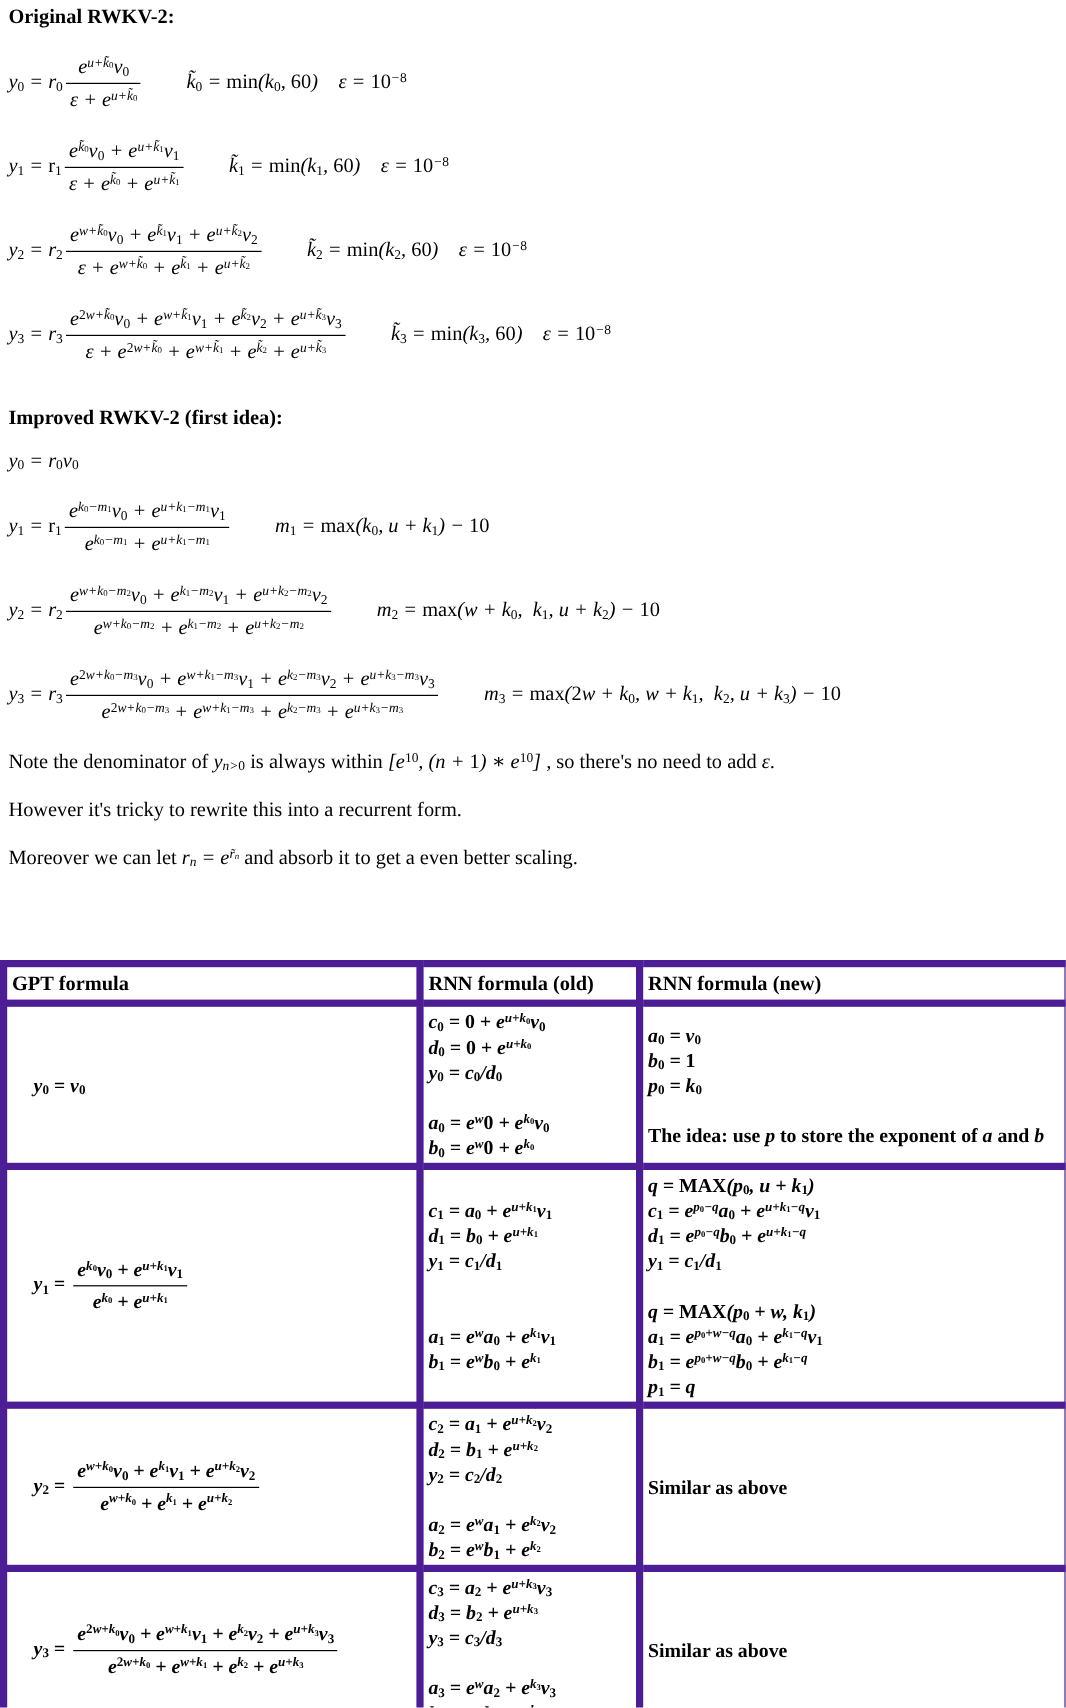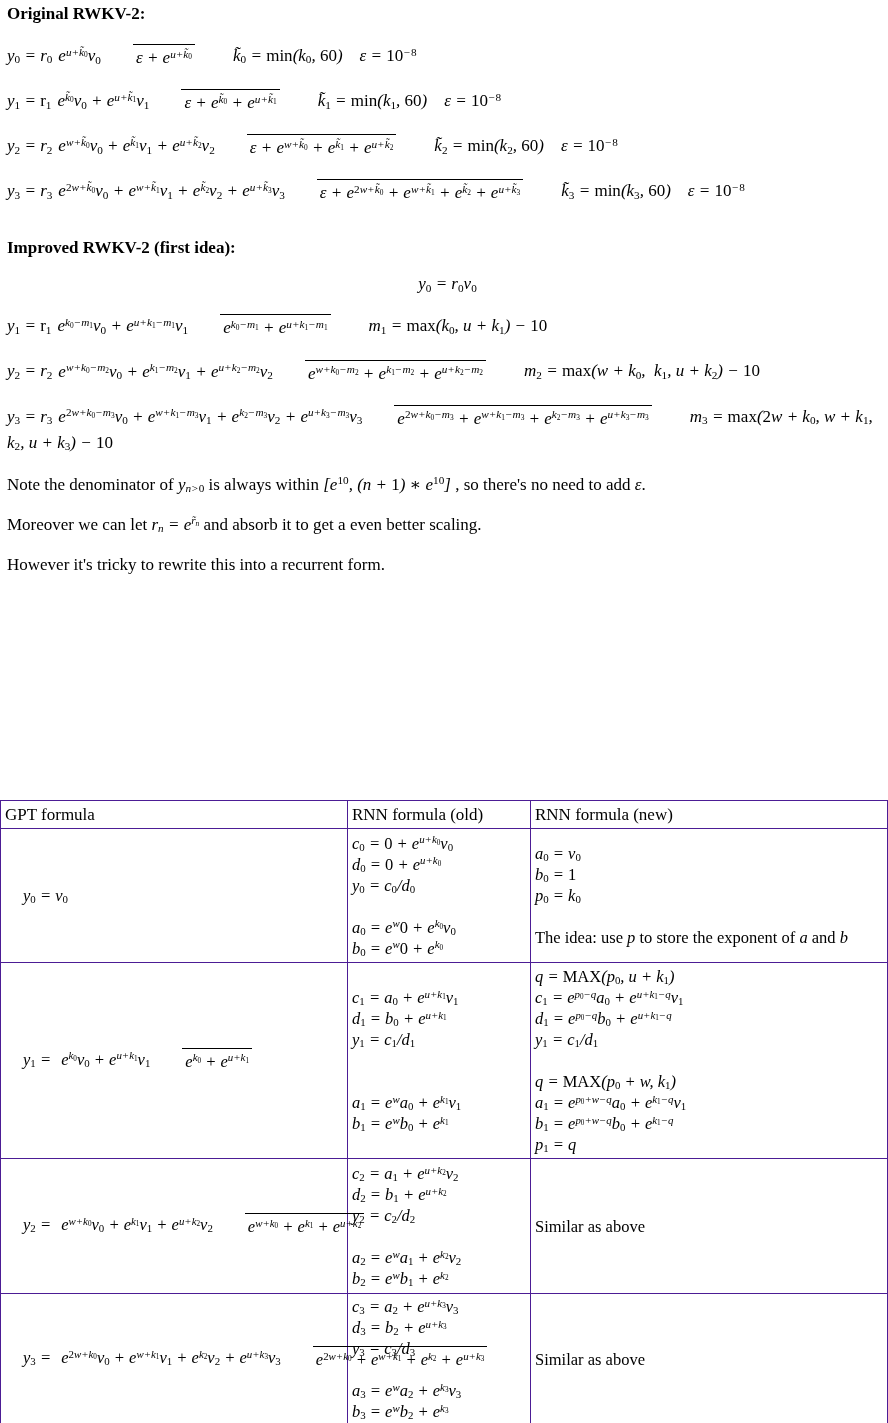--- a/index.html
+++ b/index.html
@@ -10,31 +10,31 @@
     font-size:17px;
   }
   .topblock { height:800px; padding:3px 0 0 7px; box-sizing:border-box; }
   .section-title { margin:0; font-size:17px; font-weight:bold; line-height:22px; }
   .mt { margin-top:32px; }
   .math { font-style:italic; }
   .up { font-style:normal; }
   sup, sub { font-size:66%; line-height:0; position:relative; vertical-align:baseline; }
   sup { top:-0.48em; }
   sub { top:0.22em; }
-  .frac { display:inline-flex; flex-direction:row; vertical-align:middle; text-align:center; margin:0 4px 0 3px; }
+  .frac { display:inline-flex; flex-direction:column; vertical-align:middle; text-align:center; margin:0 4px 0 3px; }
   .fnum { display:block; line-height:24px; padding:0 3px 1px; }
-  .fden { display:block; line-height:24px; border-top:1px solid #000; padding:1px 3px 0;margin-left:29px; }
+  .fden { display:block; line-height:24px; border-top:1px solid #000; padding:1px 3px 0; }
   .eq { margin:19px 0; line-height:24px; }
-  .eq-simple { margin:14px 0 0 0; line-height:22px;text-align:center; }
+  .eq-simple { margin:14px 0 0 0; line-height:22px; }
   .para { margin:18px 0; line-height:22px; }
 
   table.cmp { border-collapse:collapse; width:887px; table-layout:fixed; }
   .cmp th, .cmp td {
-    border:1px solid #4c1d95; padding:2px 4px;
-    vertical-align:middle; text-align:left; font-weight:normal;
+    border:6px solid #4c1d95; padding:2px 4px;
+    vertical-align:middle; text-align:left; font-weight:bold;
   }
   .cmp th { height:23px; line-height:20px; font-size:17px; }
   .cmp td { font-size:16.5px; }
   .cmp td.gptcol { padding-left:22px; }
   tr.hrow  { height:25px; }
   tr.r0 { height:134px; }
   tr.r1 { height:196px; }
   tr.r2 { height:135px; }
   tr.r3 { height:126px; }
   .mline { line-height:21px; white-space:nowrap; }
@@ -71,22 +71,22 @@
   <div class="eq math">y<sub><span class="up">2</span></sub> = r<sub><span class="up">2</span></sub><span class="frac">
         <span class="fnum">e<sup>w+k<sub><span class="up">0</span></sub>−m<sub><span class="up">2</span></sub></sup>v<sub><span class="up">0</span></sub> + e<sup>k<sub><span class="up">1</span></sub>−m<sub><span class="up">2</span></sub></sup>v<sub><span class="up">1</span></sub> + e<sup>u+k<sub><span class="up">2</span></sub>−m<sub><span class="up">2</span></sub></sup>v<sub><span class="up">2</span></sub></span>
         <span class="fden">e<sup>w+k<sub><span class="up">0</span></sub>−m<sub><span class="up">2</span></sub></sup> + e<sup>k<sub><span class="up">1</span></sub>−m<sub><span class="up">2</span></sub></sup> + e<sup>u+k<sub><span class="up">2</span></sub>−m<sub><span class="up">2</span></sub></sup></span>
       </span>  m<sub><span class="up">2</span></sub> = <span class="up">max</span>(w + k<sub><span class="up">0</span></sub>, k<sub><span class="up">1</span></sub>, u + k<sub><span class="up">2</span></sub>) − <span class="up">10</span></div>
   <div class="eq math">y<sub><span class="up">3</span></sub> = r<sub><span class="up">3</span></sub><span class="frac">
         <span class="fnum">e<sup><span class="up">2</span>w+k<sub><span class="up">0</span></sub>−m<sub><span class="up">3</span></sub></sup>v<sub><span class="up">0</span></sub> + e<sup>w+k<sub><span class="up">1</span></sub>−m<sub><span class="up">3</span></sub></sup>v<sub><span class="up">1</span></sub> + e<sup>k<sub><span class="up">2</span></sub>−m<sub><span class="up">3</span></sub></sup>v<sub><span class="up">2</span></sub> + e<sup>u+k<sub><span class="up">3</span></sub>−m<sub><span class="up">3</span></sub></sup>v<sub><span class="up">3</span></sub></span>
         <span class="fden">e<sup><span class="up">2</span>w+k<sub><span class="up">0</span></sub>−m<sub><span class="up">3</span></sub></sup> + e<sup>w+k<sub><span class="up">1</span></sub>−m<sub><span class="up">3</span></sub></sup> + e<sup>k<sub><span class="up">2</span></sub>−m<sub><span class="up">3</span></sub></sup> + e<sup>u+k<sub><span class="up">3</span></sub>−m<sub><span class="up">3</span></sub></sup></span>
       </span>  m<sub><span class="up">3</span></sub> = <span class="up">max</span>(<span class="up">2</span>w + k<sub><span class="up">0</span></sub>, w + k<sub><span class="up">1</span></sub>, k<sub><span class="up">2</span></sub>, u + k<sub><span class="up">3</span></sub>) − <span class="up">10</span></div>
 
   <p class="para math"><span class="up">Note the denominator of </span>y<sub>n&gt;<span class="up">0</span></sub><span class="up"> is always within </span>[e<sup><span class="up">10</span></sup>, (n + <span class="up">1</span>) ∗ e<sup><span class="up">10</span></sup>]<span class="up"> , so there's no need to add </span>ε<span class="up">.</span></p>
+  <p class="para math"><span class="up">However it's tricky to rewrite this into a recurrent form.</span></p>
   <p class="para math"><span class="up">Moreover we can let </span>r<sub>n</sub> = e<sup>r̃<sub>n</sub></sup><span class="up"> and absorb it to get a even better scaling.</span></p>
-  <p class="para math"><span class="up">However it's tricky to rewrite this into a recurrent form.</span></p>
 
 </div>
 
 <table class="cmp">
   <colgroup>
     <col style="width:347px">
       <col style="width:183px">
       <col style="width:357px">
   </colgroup>
   <tbody>

